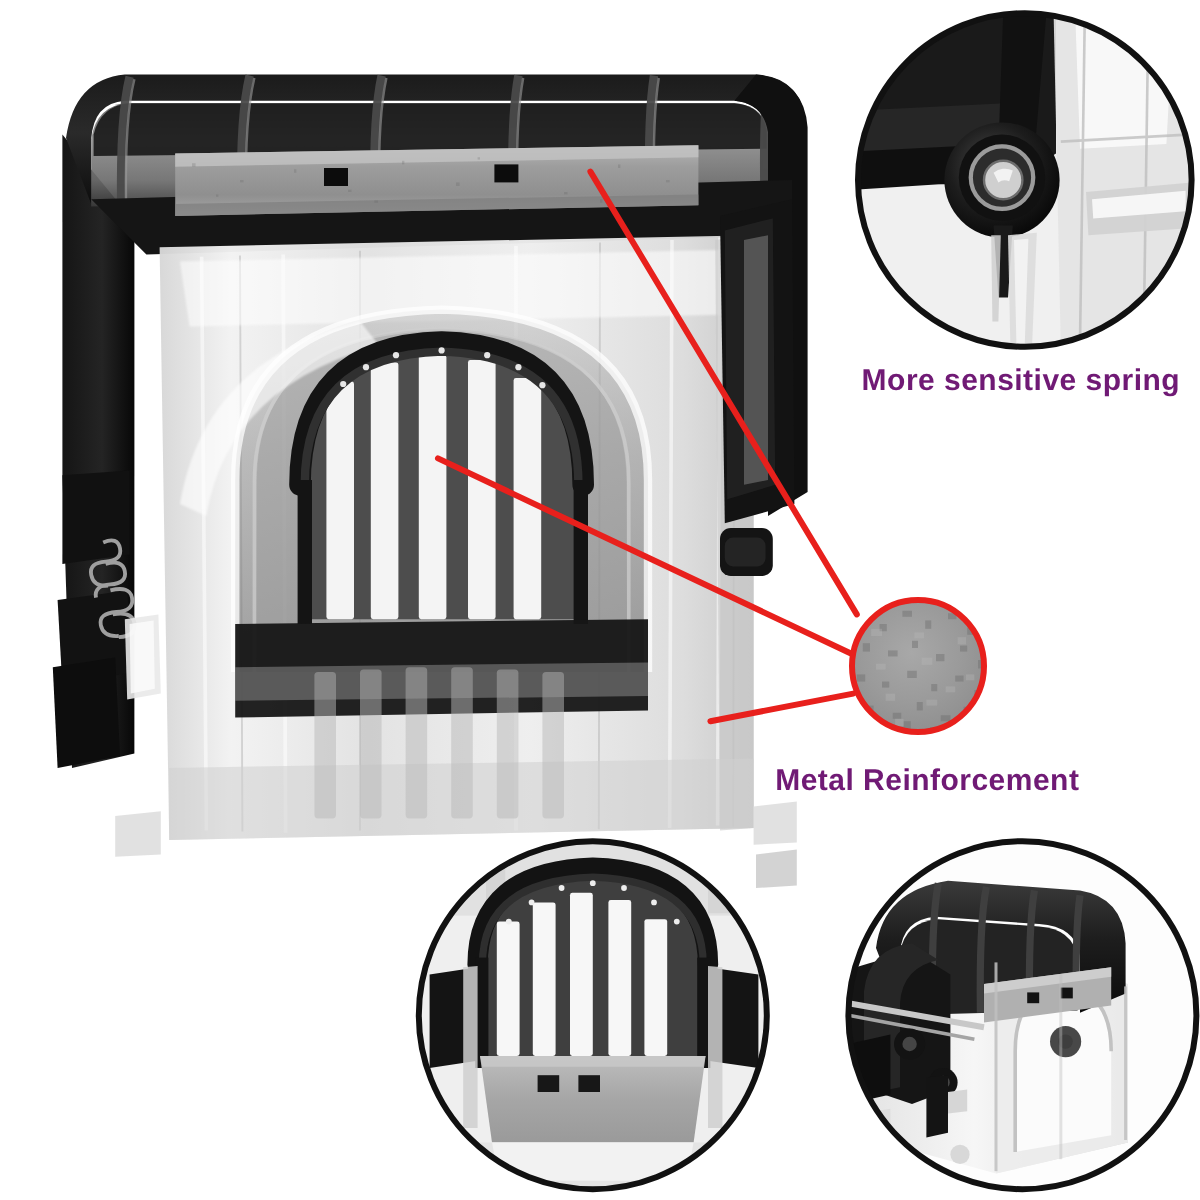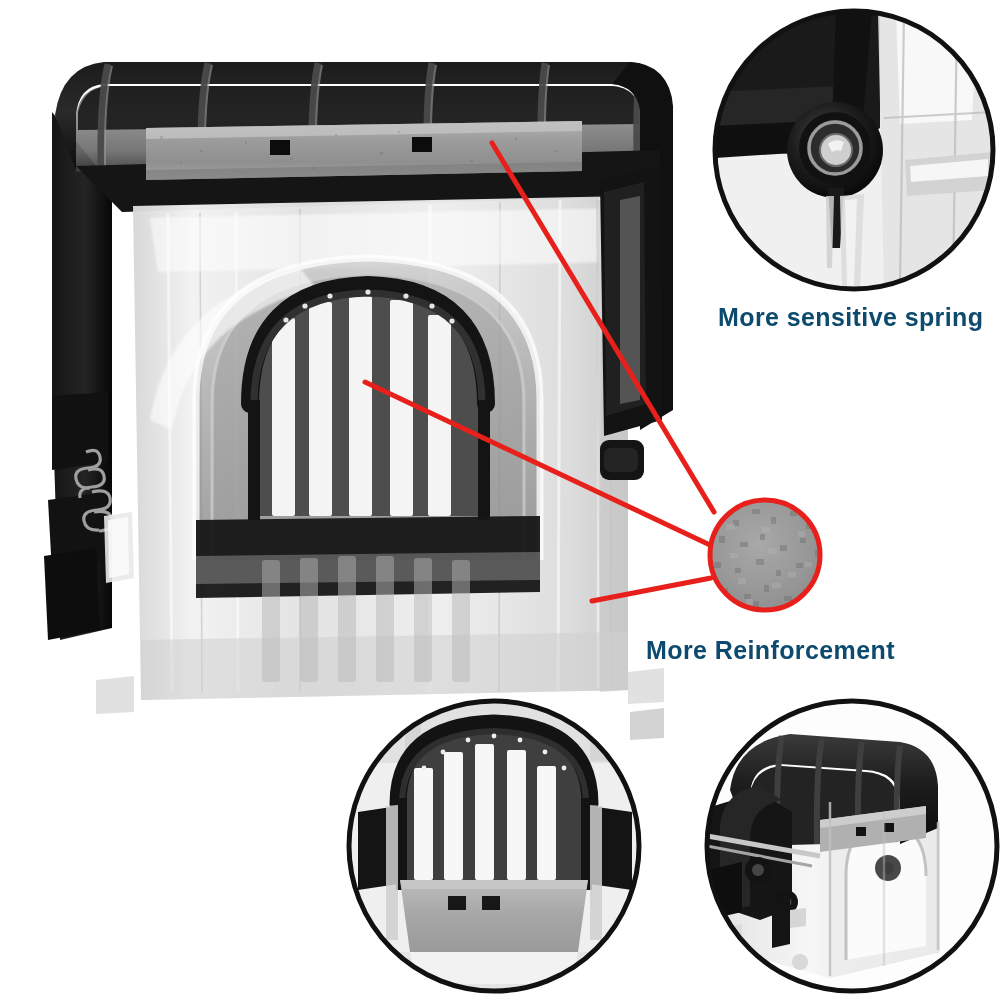--- a/index.html
+++ b/index.html
@@ -8,21 +8,21 @@
     background:#ffffff;
     font-family:"Liberation Sans", sans-serif;
     overflow:hidden;
     position:relative;
   }
   #stage{position:absolute;left:0;top:0;width:1000px;height:1000px;}
   .layer{position:absolute;left:0;top:0;width:1000px;height:1000px;}
   svg.layer{pointer-events:none;}
   .label{
     position:absolute;
-    color:#0c4a6e;
+    color:#701a75;
     font-weight:bold;
     letter-spacing:0.4px;
     white-space:nowrap;
   }
   #lbl-spring{left:718px;top:303px;font-size:25px;}
   #lbl-metal{left:646px;top:636px;font-size:25px;}
 </style>
 </head>
 <body>
 
@@ -493,15 +493,15 @@
         <path d="M830,802 L830,976"></path>
           <path d="M938,822 L938,950"></path>
         <path d="M884,812 L884,966" opacity="0.5"></path>
       </g>
     </g>
     <circle cx="852" cy="846" r="145" fill="none" stroke="#111111" stroke-width="5"></circle>
   </svg>
 
   <div class="label" id="lbl-spring">More sensitive spring</div>
 
-  <div class="label" id="lbl-metal">More Reinforcement</div>
+  <div class="label" id="lbl-metal">Metal Reinforcement</div>
 
 </div>
 
 </body></html>

